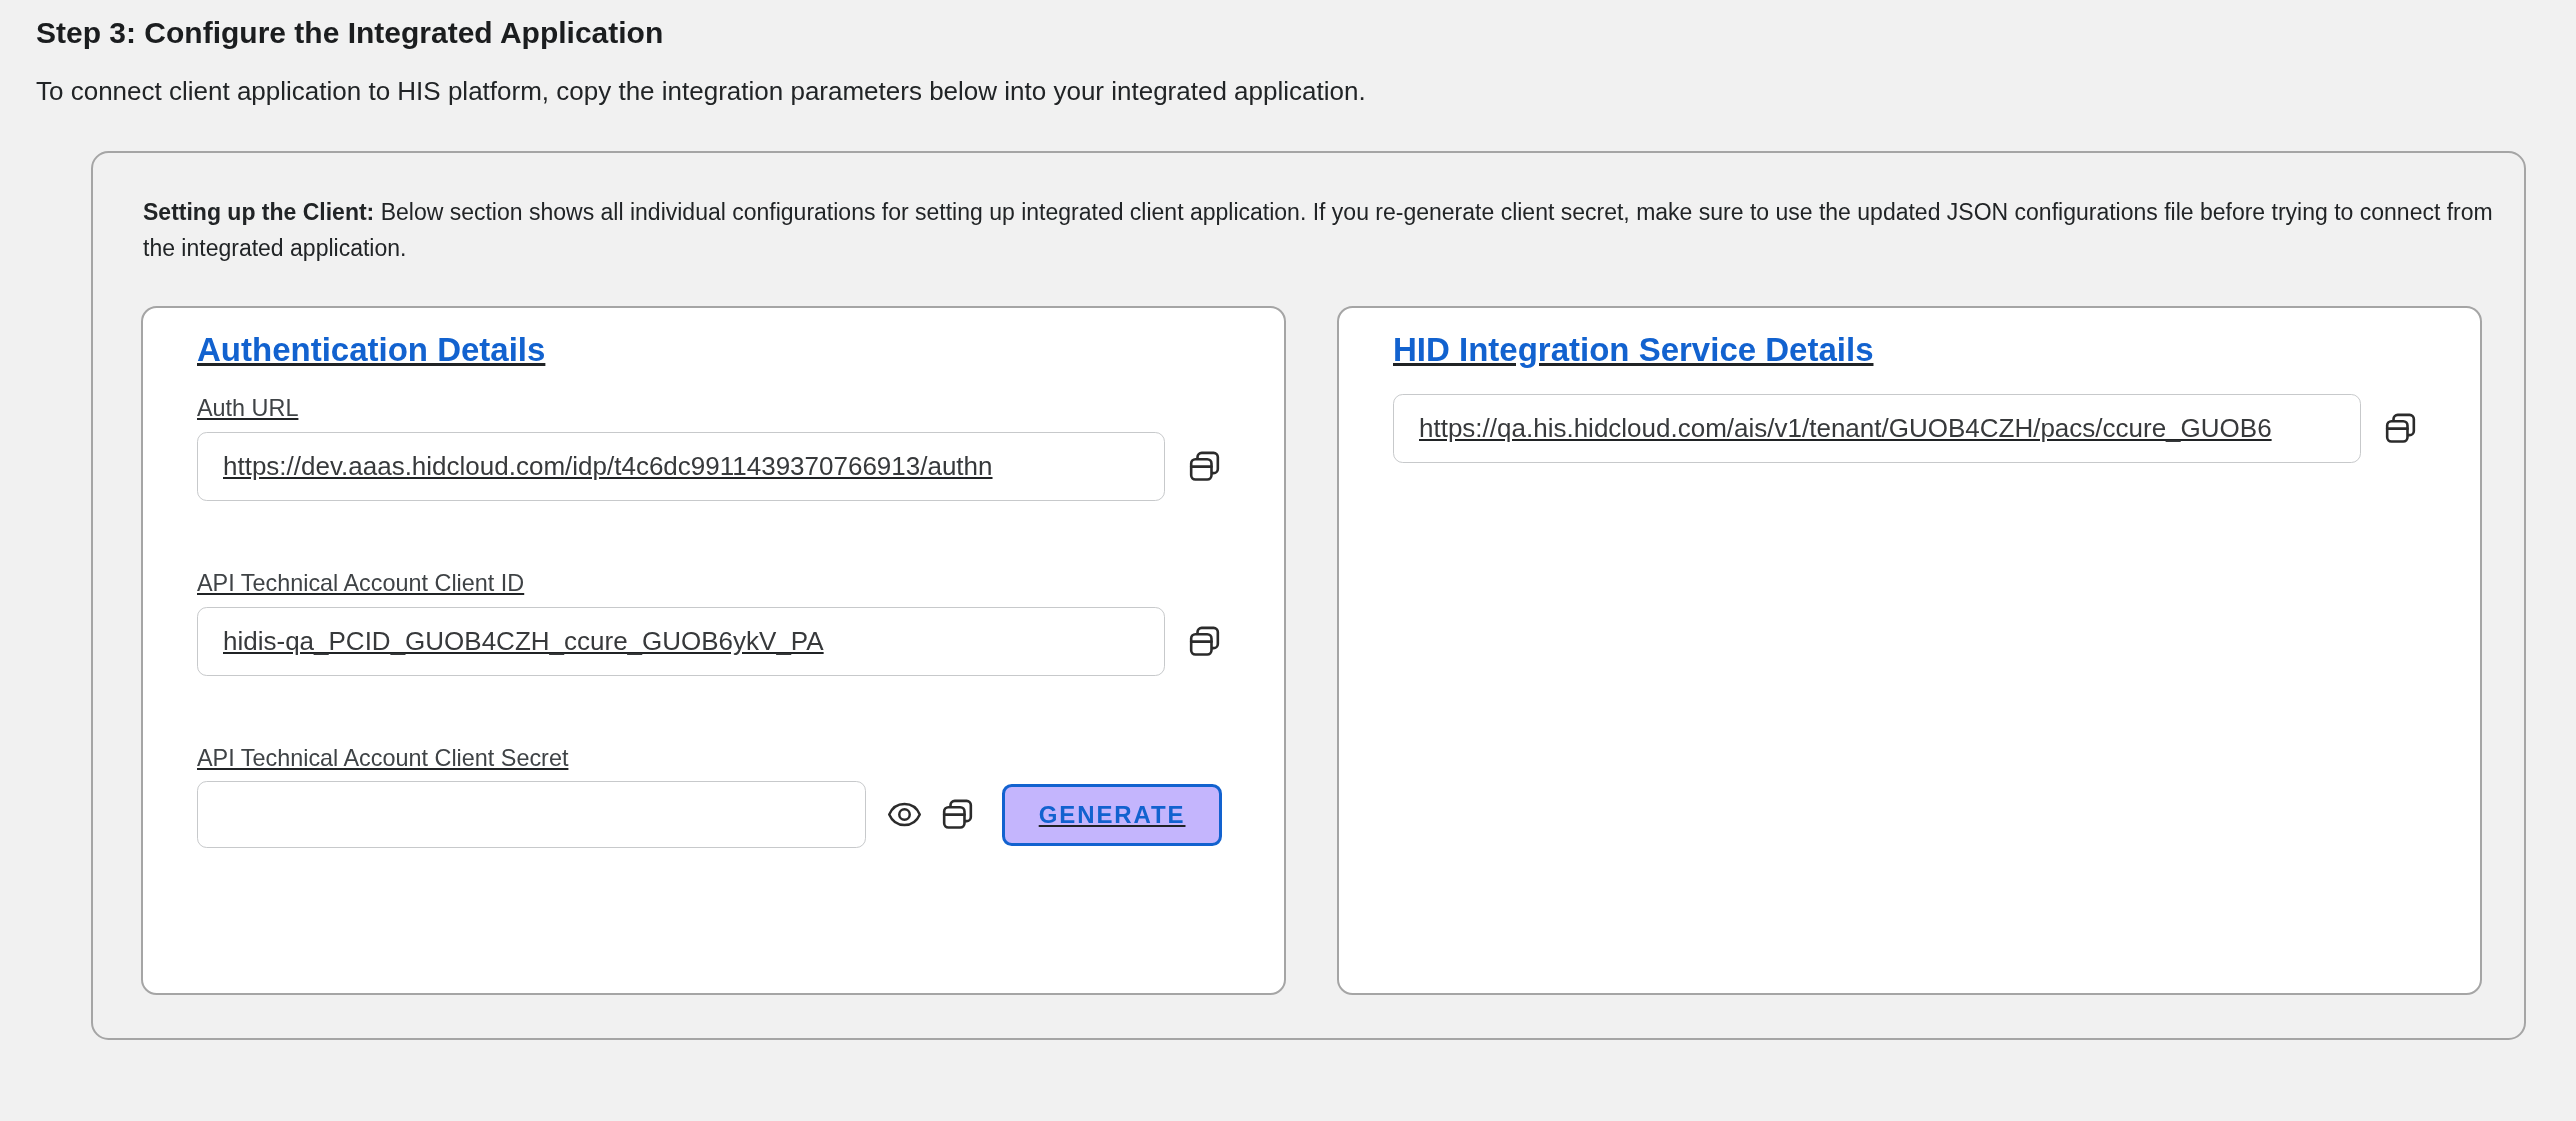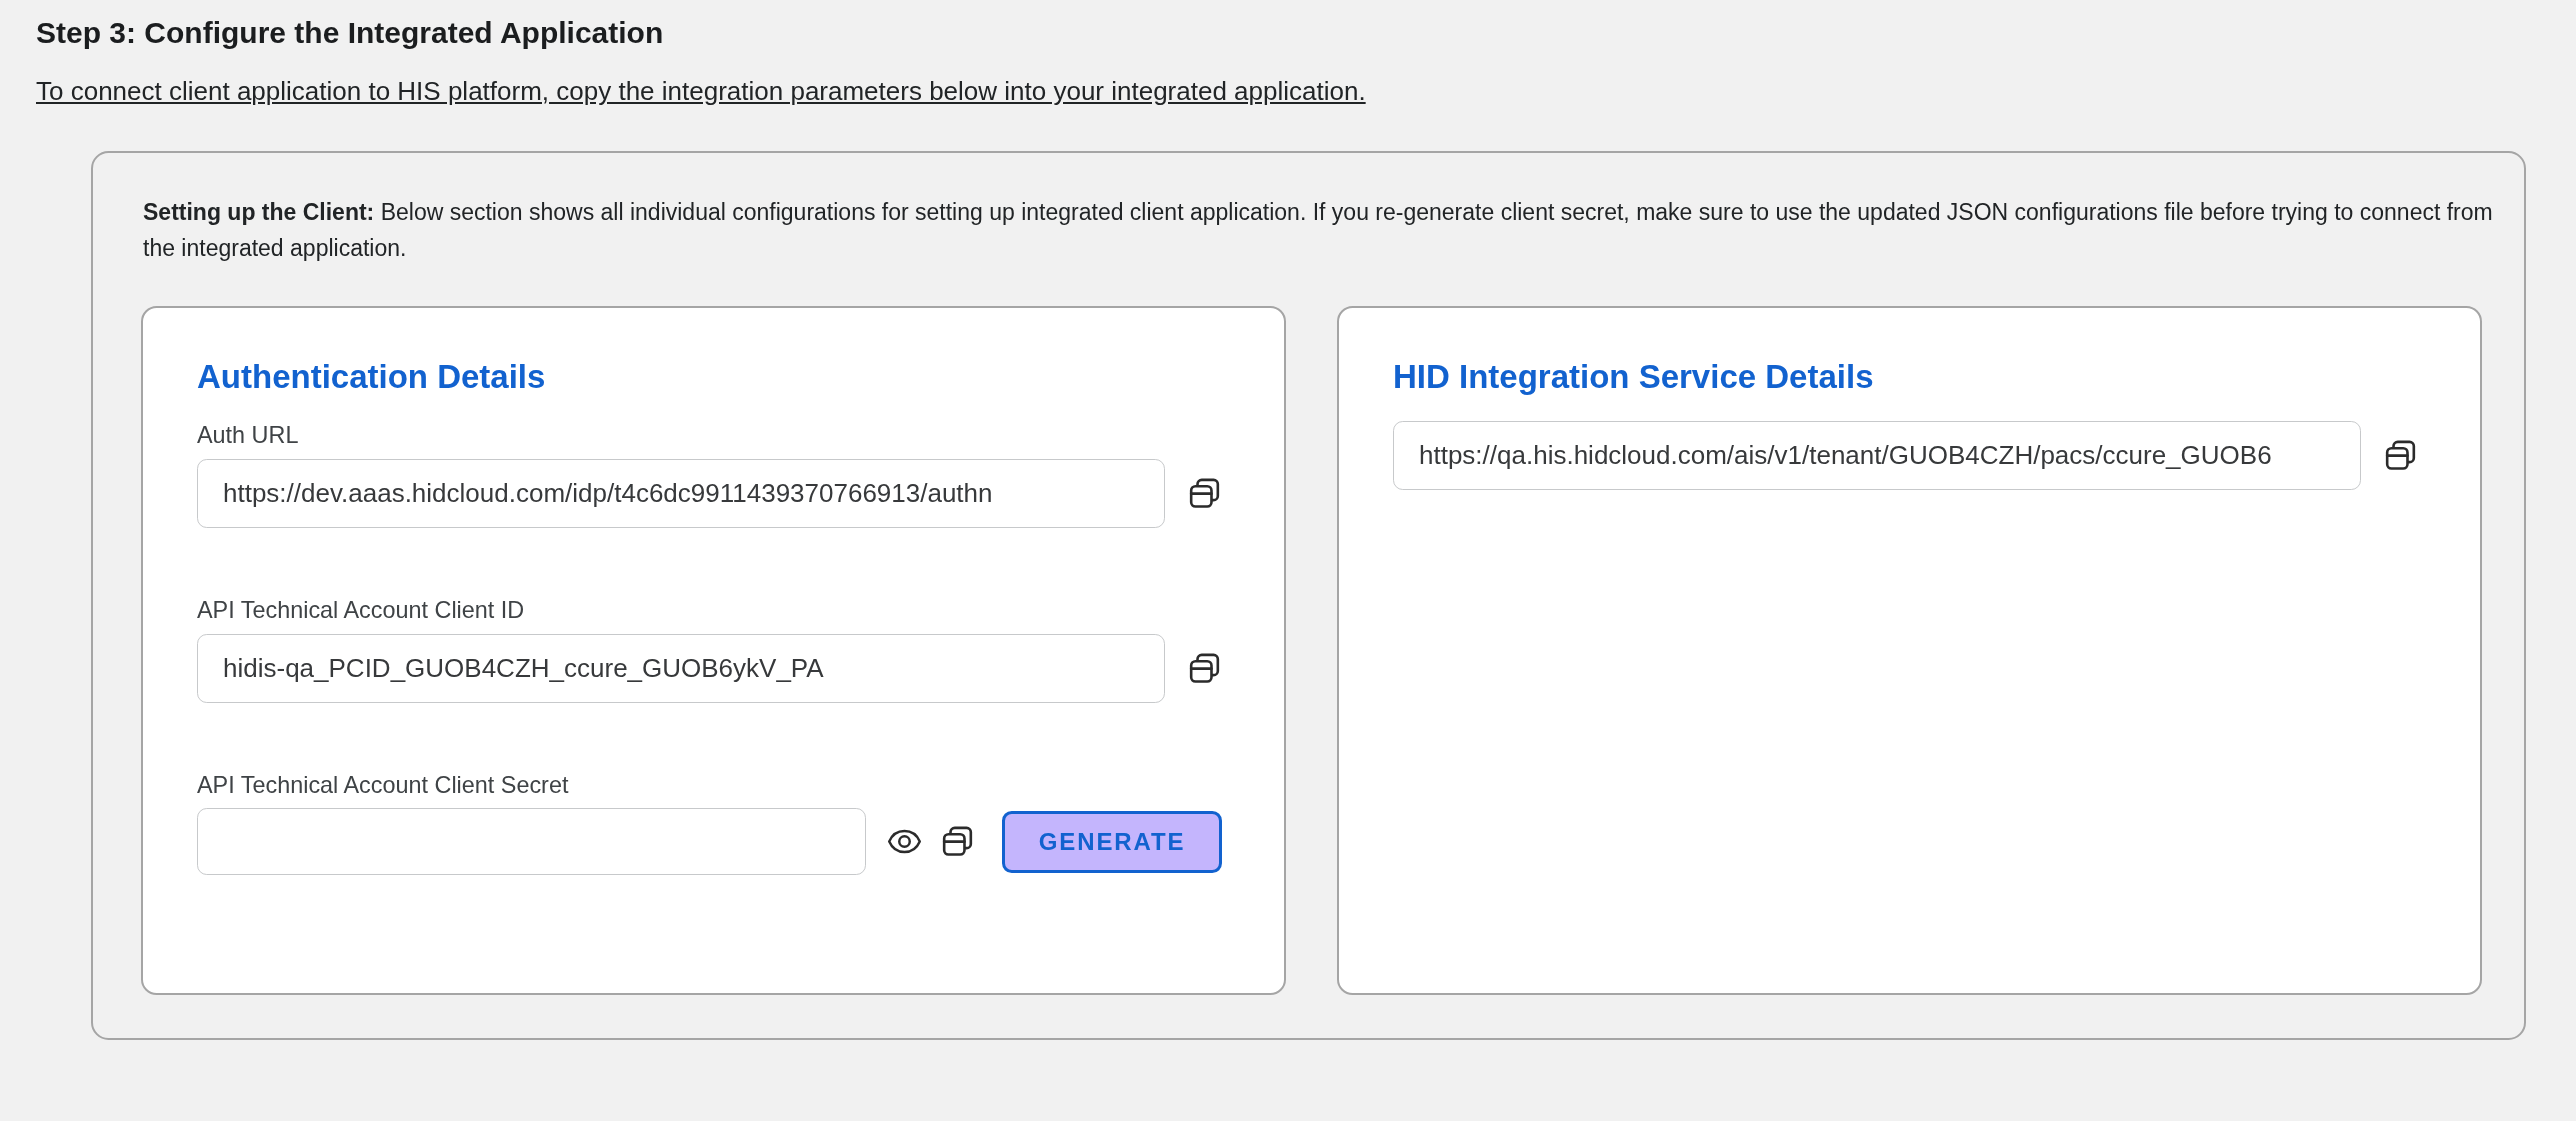--- a/index.html
+++ b/index.html
@@ -1,33 +1,33 @@
 <!DOCTYPE html>
 <html><head>
 <meta charset="utf-8">
 <style>
   * { margin:0; padding:0; box-sizing:border-box; }
   html,body { width:2576px; height:1122px; background:#f1f1f1;
     font-family:"Liberation Sans", sans-serif; color:#202325; overflow:hidden; }
   .page { position:relative; width:2576px; height:1007px;border-radius:24px; }
 
   .page-title { position:absolute; left:36px; top:15.6px; font-size:30px; font-weight:700; color:#1b1d1f; }
-  .page-subtitle { position:absolute; left:36px; top:76px; font-size:26px; color:#212426;text-decoration:underline; }
+  .page-subtitle { position:absolute; left:36px; top:76px; font-size:26px; color:#212426; }
 
   .outer-panel { position:absolute; left:91px; top:151px; width:2435px; height:889px;
     border:2.9px solid #a5a5a5; border-radius:17.5px; }
 
   .client-note { position:absolute; left:50px; top:41px; width:2366px;
     font-size:23px; line-height:36px; color:#212426; }
   .client-note b { font-weight:700; }
 
   .cards { position:absolute; left:48px; top:153px; display:flex; gap:51px; }
 
   .card { width:1145px; height:689px; background:#ffffff; border:2.9px solid #a5a5a5;
-    border-radius:15.6px; padding:48px 54px 0 54px; }
+    border-radius:15.6px; padding:21px 54px 0 54px;text-decoration:underline; }
 
   .card-title { font-size:33px; line-height:41px; font-weight:700; color:#1262cf; }
 
   .field-group { margin-top:24px; }
   .field-group + .field-group { margin-top:68px; }
 
   .field-label { display:block; font-size:23.4px; line-height:29px; color:#3f4346; margin-bottom:8.8px; }
 
   .field-row { display:flex; align-items:center; }
 

